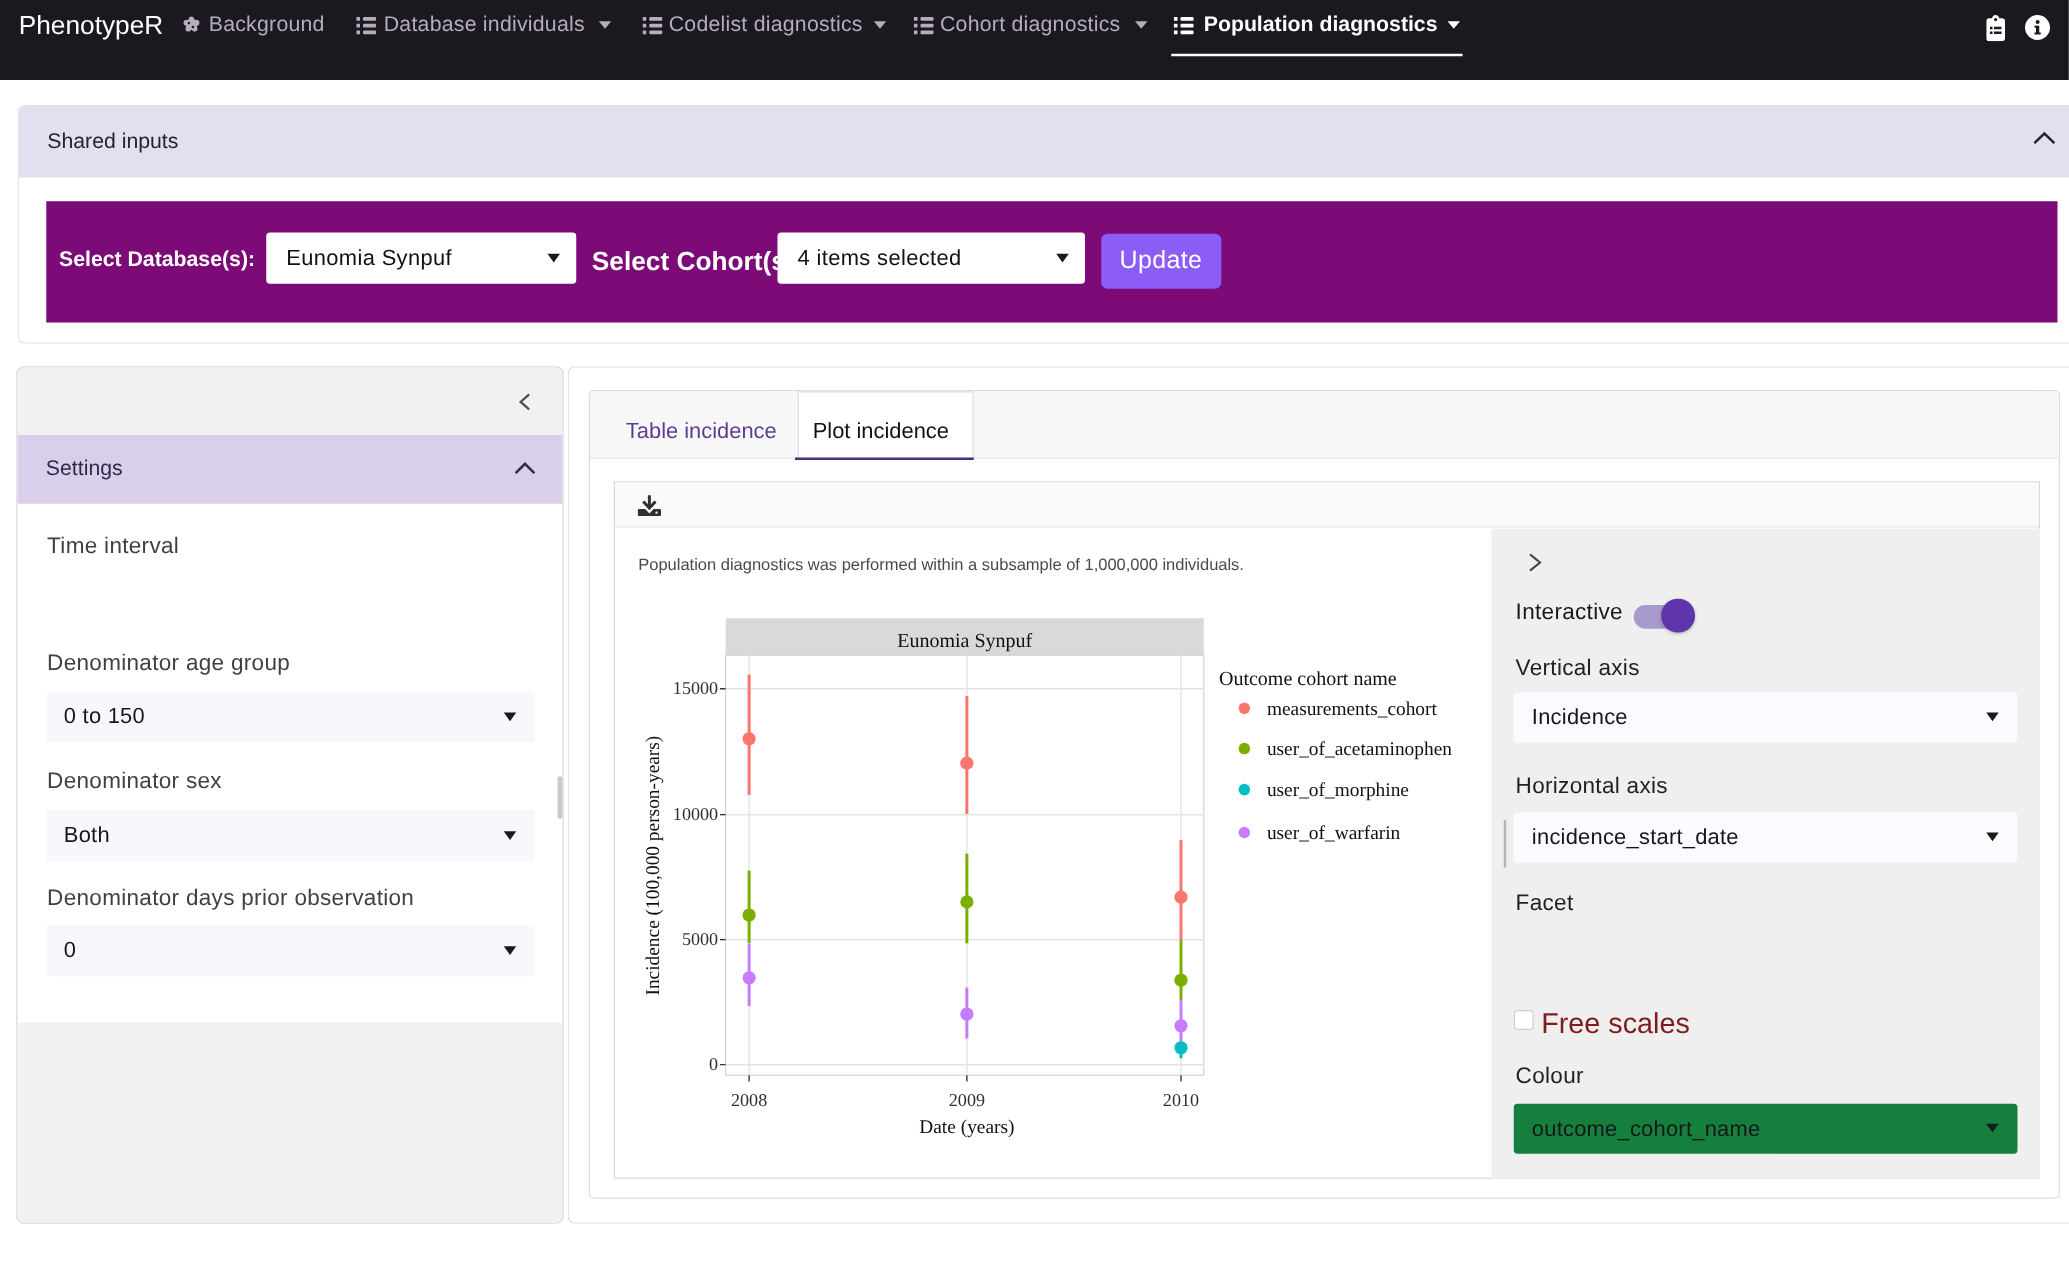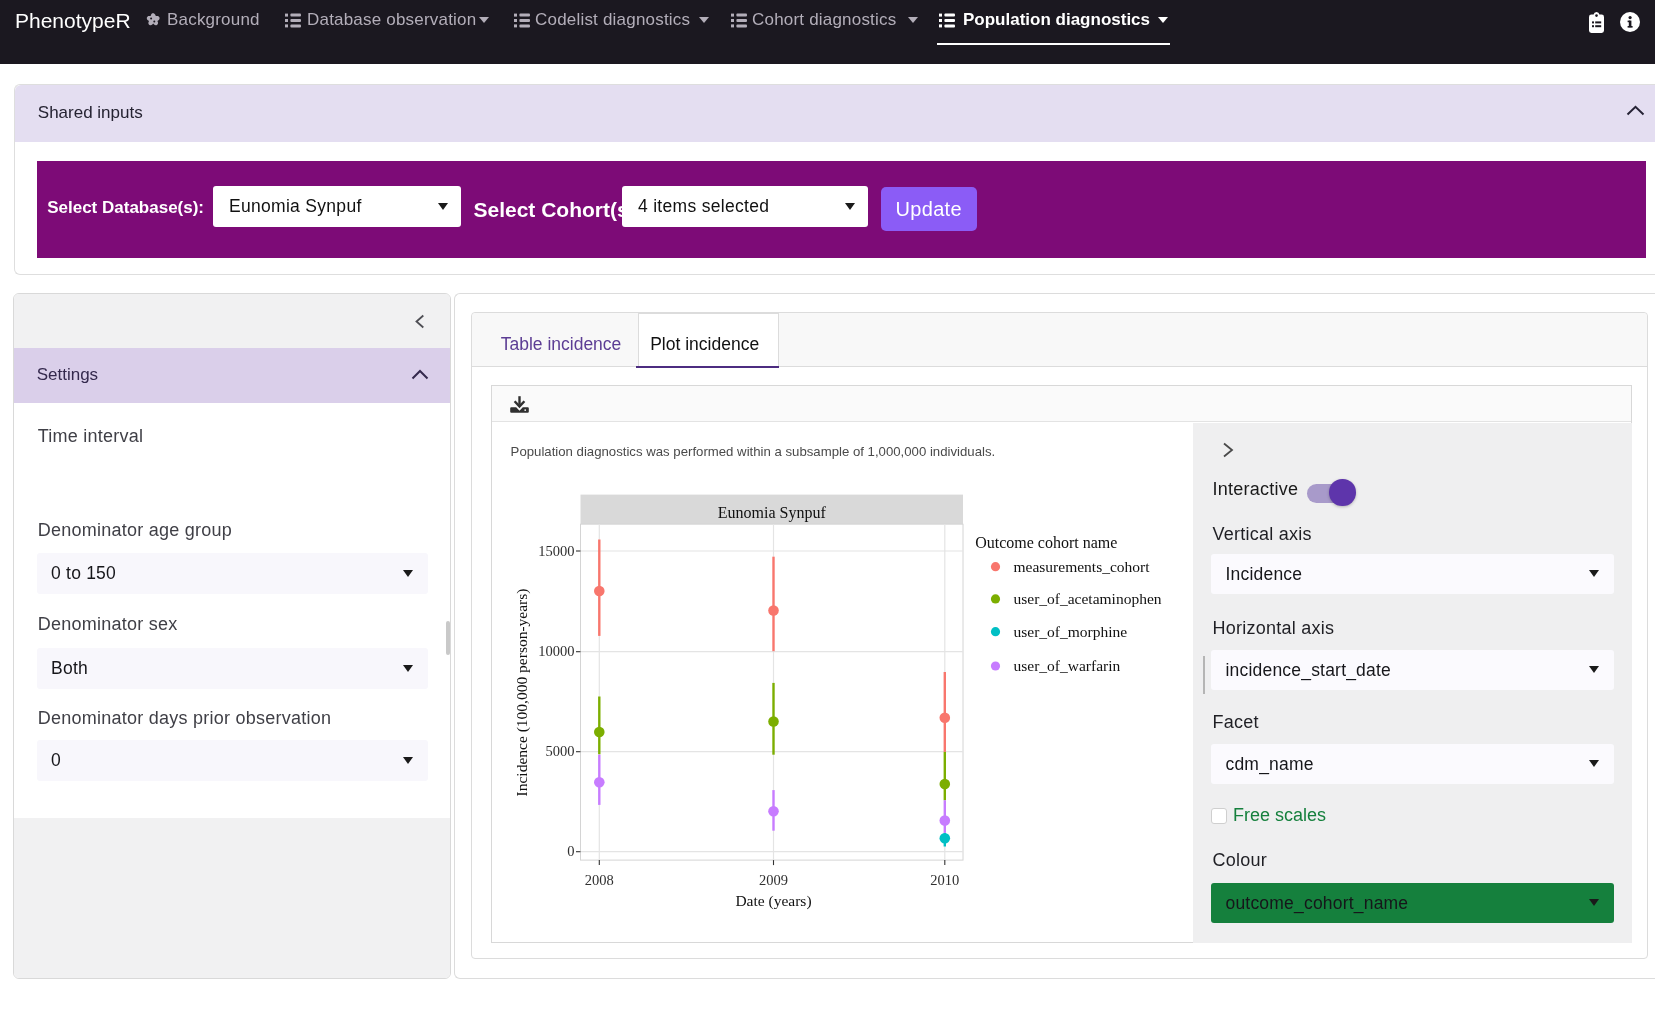--- a/index.html
+++ b/index.html
@@ -27,21 +27,21 @@
   <svg class="abs" style="left:285px;top:12.5px;" width="16" height="15" viewBox="0 0 16 15">
     <g fill="#b3aeb9">
           <rect x="0" y="0.6" width="3" height="3"></rect>
           <rect x="5.4" y="0.6" width="10.6" height="3" rx="1"></rect>
           <rect x="0" y="6" width="3" height="3"></rect>
           <rect x="5.4" y="6" width="10.6" height="3" rx="1"></rect>
           <rect x="0" y="11.4" width="3" height="3"></rect>
           <rect x="5.4" y="11.4" width="10.6" height="3" rx="1"></rect>
         </g>
   </svg>
-  <div class="abs" style="left:307px;top:10px;font-size:17px;letter-spacing:0.2px;color:#b3aeb9;">Database observation</div>
+  <div class="abs" style="left:307px;top:10px;font-size:17px;letter-spacing:0.2px;color:#b3aeb9;">Database individuals</div>
   <div class="caret" style="left:479px;top:16.5px;border-top-color:#b3aeb9;border-left-width:5px;border-right-width:5px;border-top-width:6px;"></div>
 
   <svg class="abs" style="left:513.5px;top:12.5px;" width="16" height="15" viewBox="0 0 16 15">
     <g fill="#b3aeb9">
           <rect x="0" y="0.6" width="3" height="3"></rect>
           <rect x="5.4" y="0.6" width="10.6" height="3" rx="1"></rect>
           <rect x="0" y="6" width="3" height="3"></rect>
           <rect x="5.4" y="6" width="10.6" height="3" rx="1"></rect>
           <rect x="0" y="11.4" width="3" height="3"></rect>
           <rect x="5.4" y="11.4" width="10.6" height="3" rx="1"></rect>
@@ -252,26 +252,22 @@
     <div class="sel" style="left:719px;top:167.5px;width:403px;height:40px;background:#fbfafe;">
       <span class="txt">Incidence</span>
           <div class="caret" style="left:378px;top:16px;"></div>
     </div>
     <div class="abs" style="left:720px;top:231.6px;font-size:18px;letter-spacing:0.25px;color:#1f1f24;">Horizontal axis</div>
     <div class="sel" style="left:719px;top:264px;width:403px;height:40px;background:#fbfafe;">
       <span class="txt">incidence_start_date</span>
           <div class="caret" style="left:378px;top:16px;"></div>
     </div>
     <div class="abs" style="left:720px;top:325.6px;font-size:18px;letter-spacing:0.25px;color:#1f1f24;">Facet</div>
-    <div class="sel" style="left:719px;top:358px;width:403px;height:40px;background:#fbfafe;">
-      <span class="txt">cdm_name</span>
-          <div class="caret" style="left:378px;top:16px;"></div>
-    </div>
     <div class="abs" style="left:719px;top:421.7px;width:16px;height:16px;background:#fff;border:1px solid #cfcfcf;border-radius:3px;"></div>
-    <div class="abs" style="left:740.5px;top:419px;font-size:18px;color:#15803d;text-align:right;">Free scales</div>
+    <div class="abs" style="left:740.5px;top:419px;font-size:23px;color:#7f1d1d;text-align:right;">Free scales</div>
     <div class="abs" style="left:720px;top:463.7px;font-size:18px;letter-spacing:0.25px;color:#1f1f24;">Colour</div>
     <div class="sel" style="left:719px;top:496.5px;width:403px;height:40px;background:#15803d;">
       <span class="txt">outcome_cohort_name</span>
           <div class="caret" style="left:378px;top:16px;"></div>
     </div>
     <div class="abs" style="left:710.2px;top:270.2px;width:2px;height:37.5px;background:#b5b5b5;"></div>
   </div>
 </div>
 
 </div>

